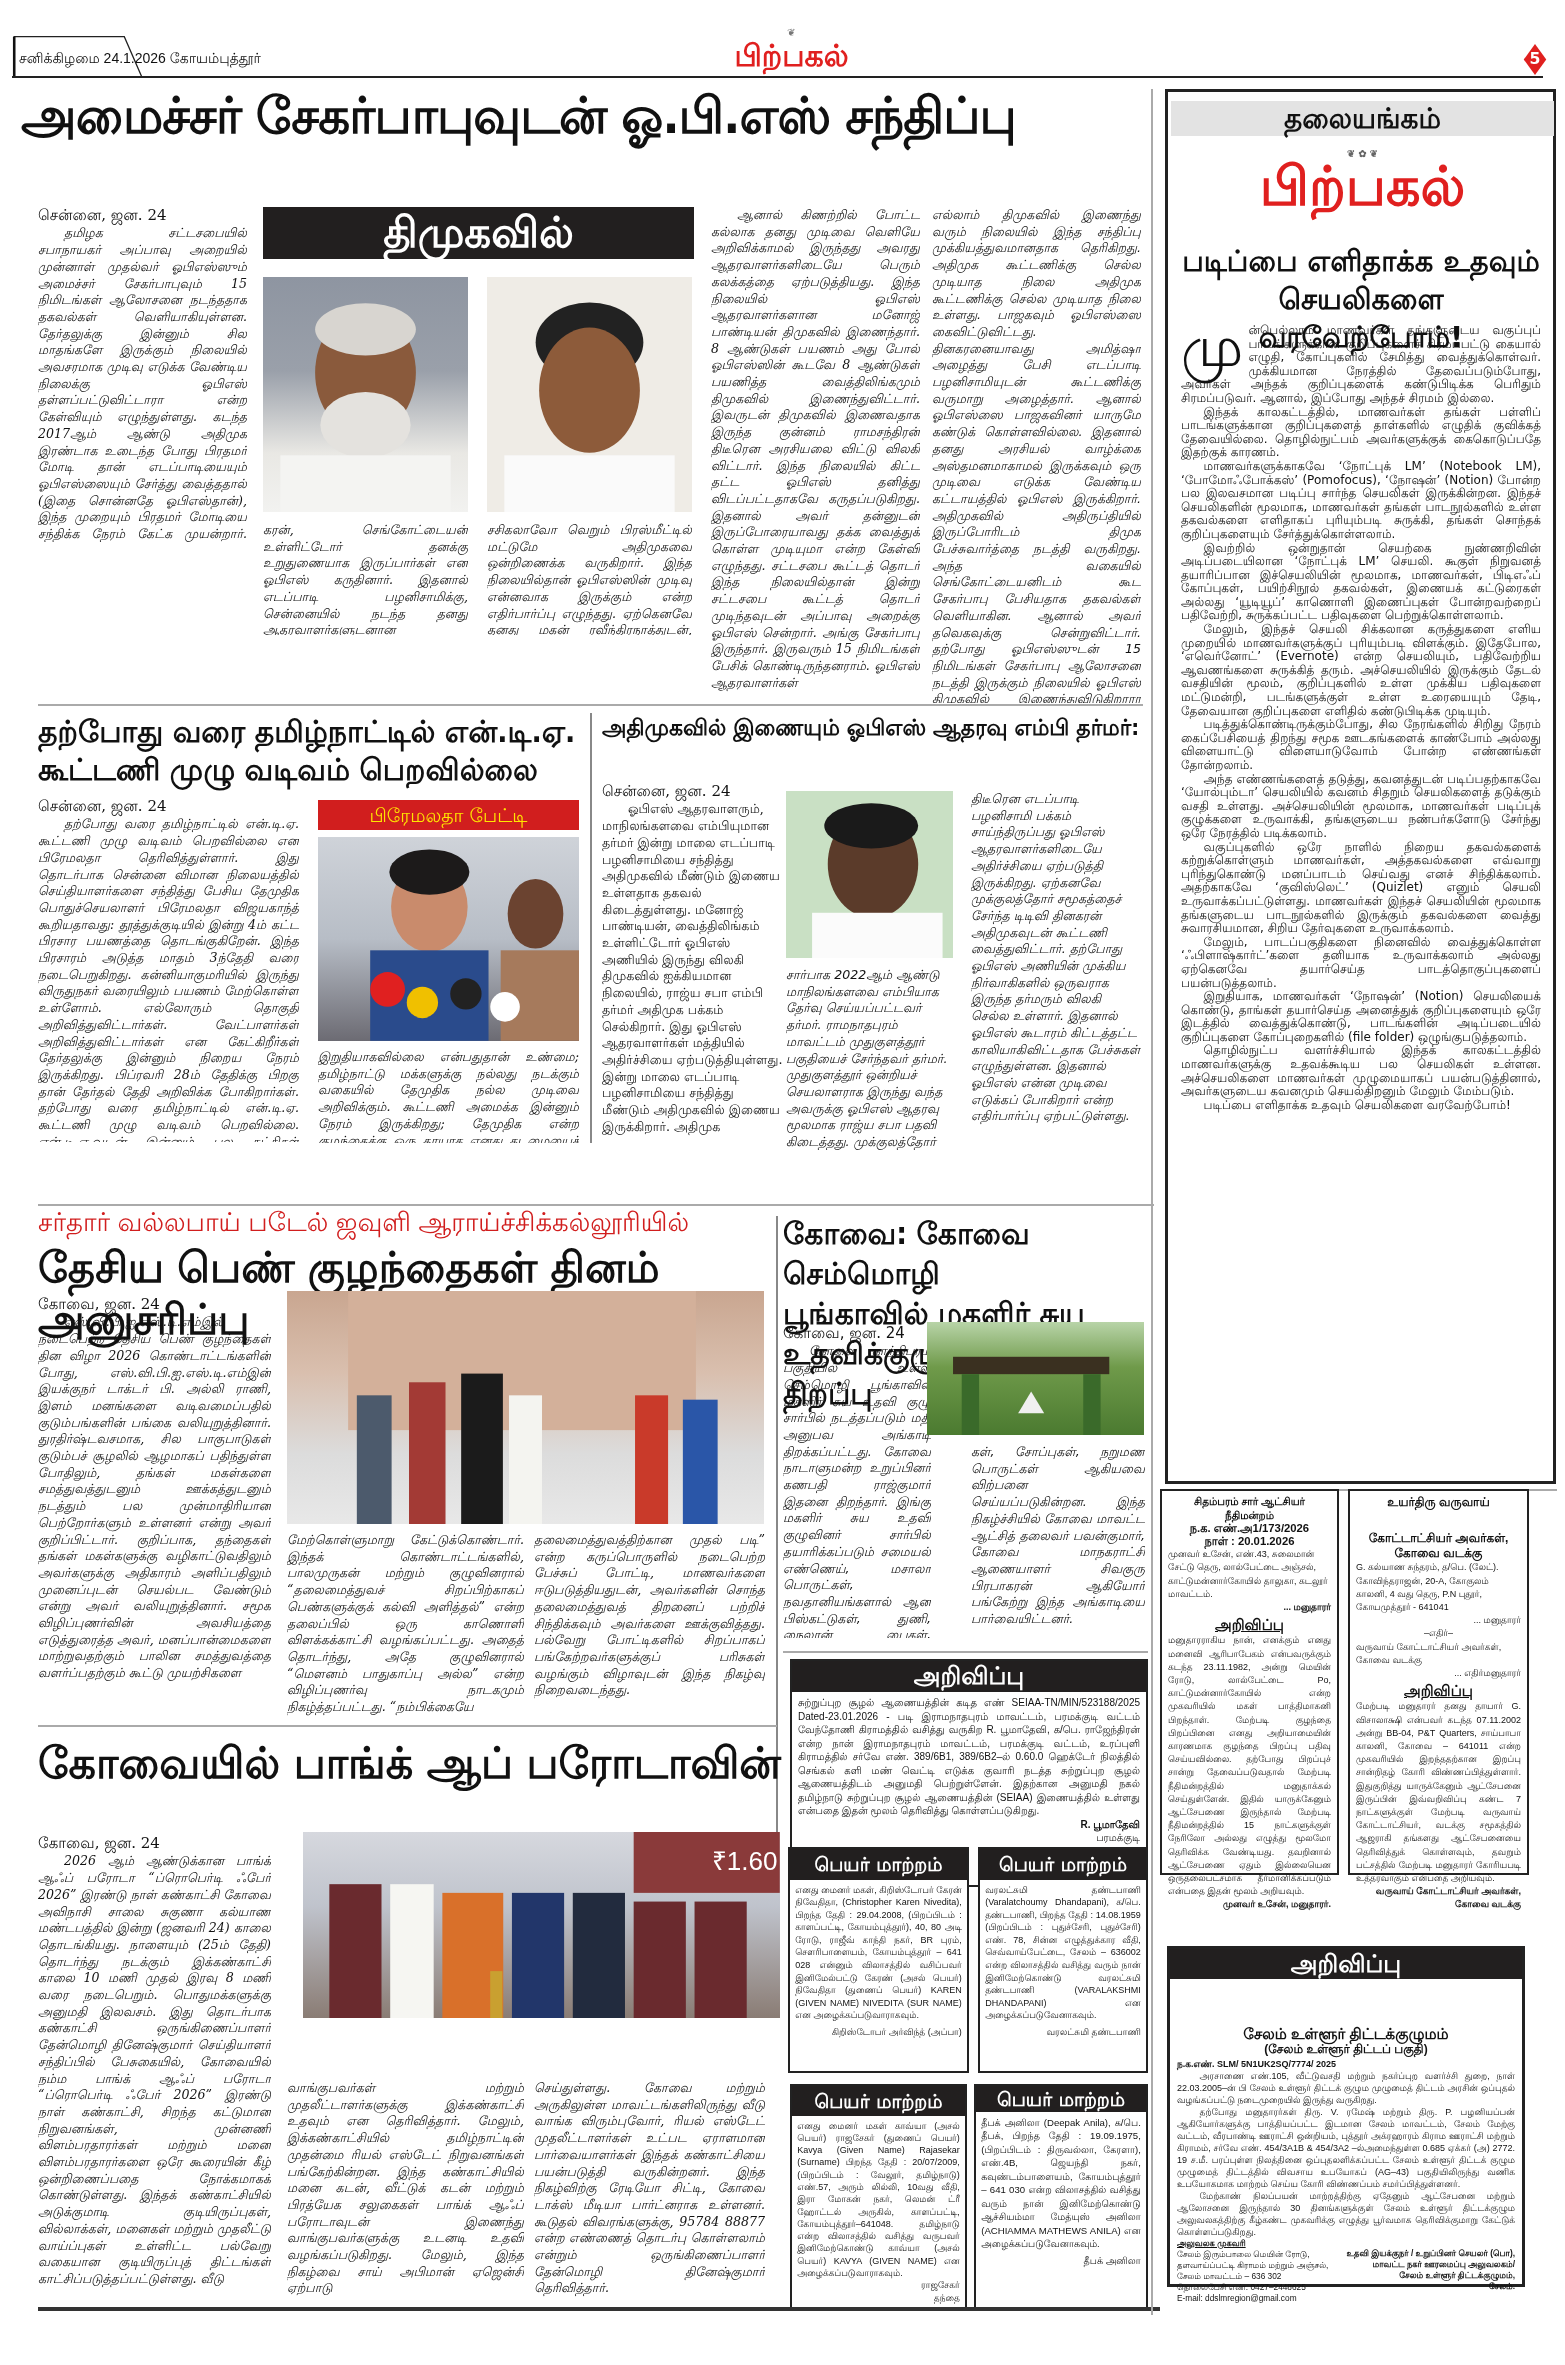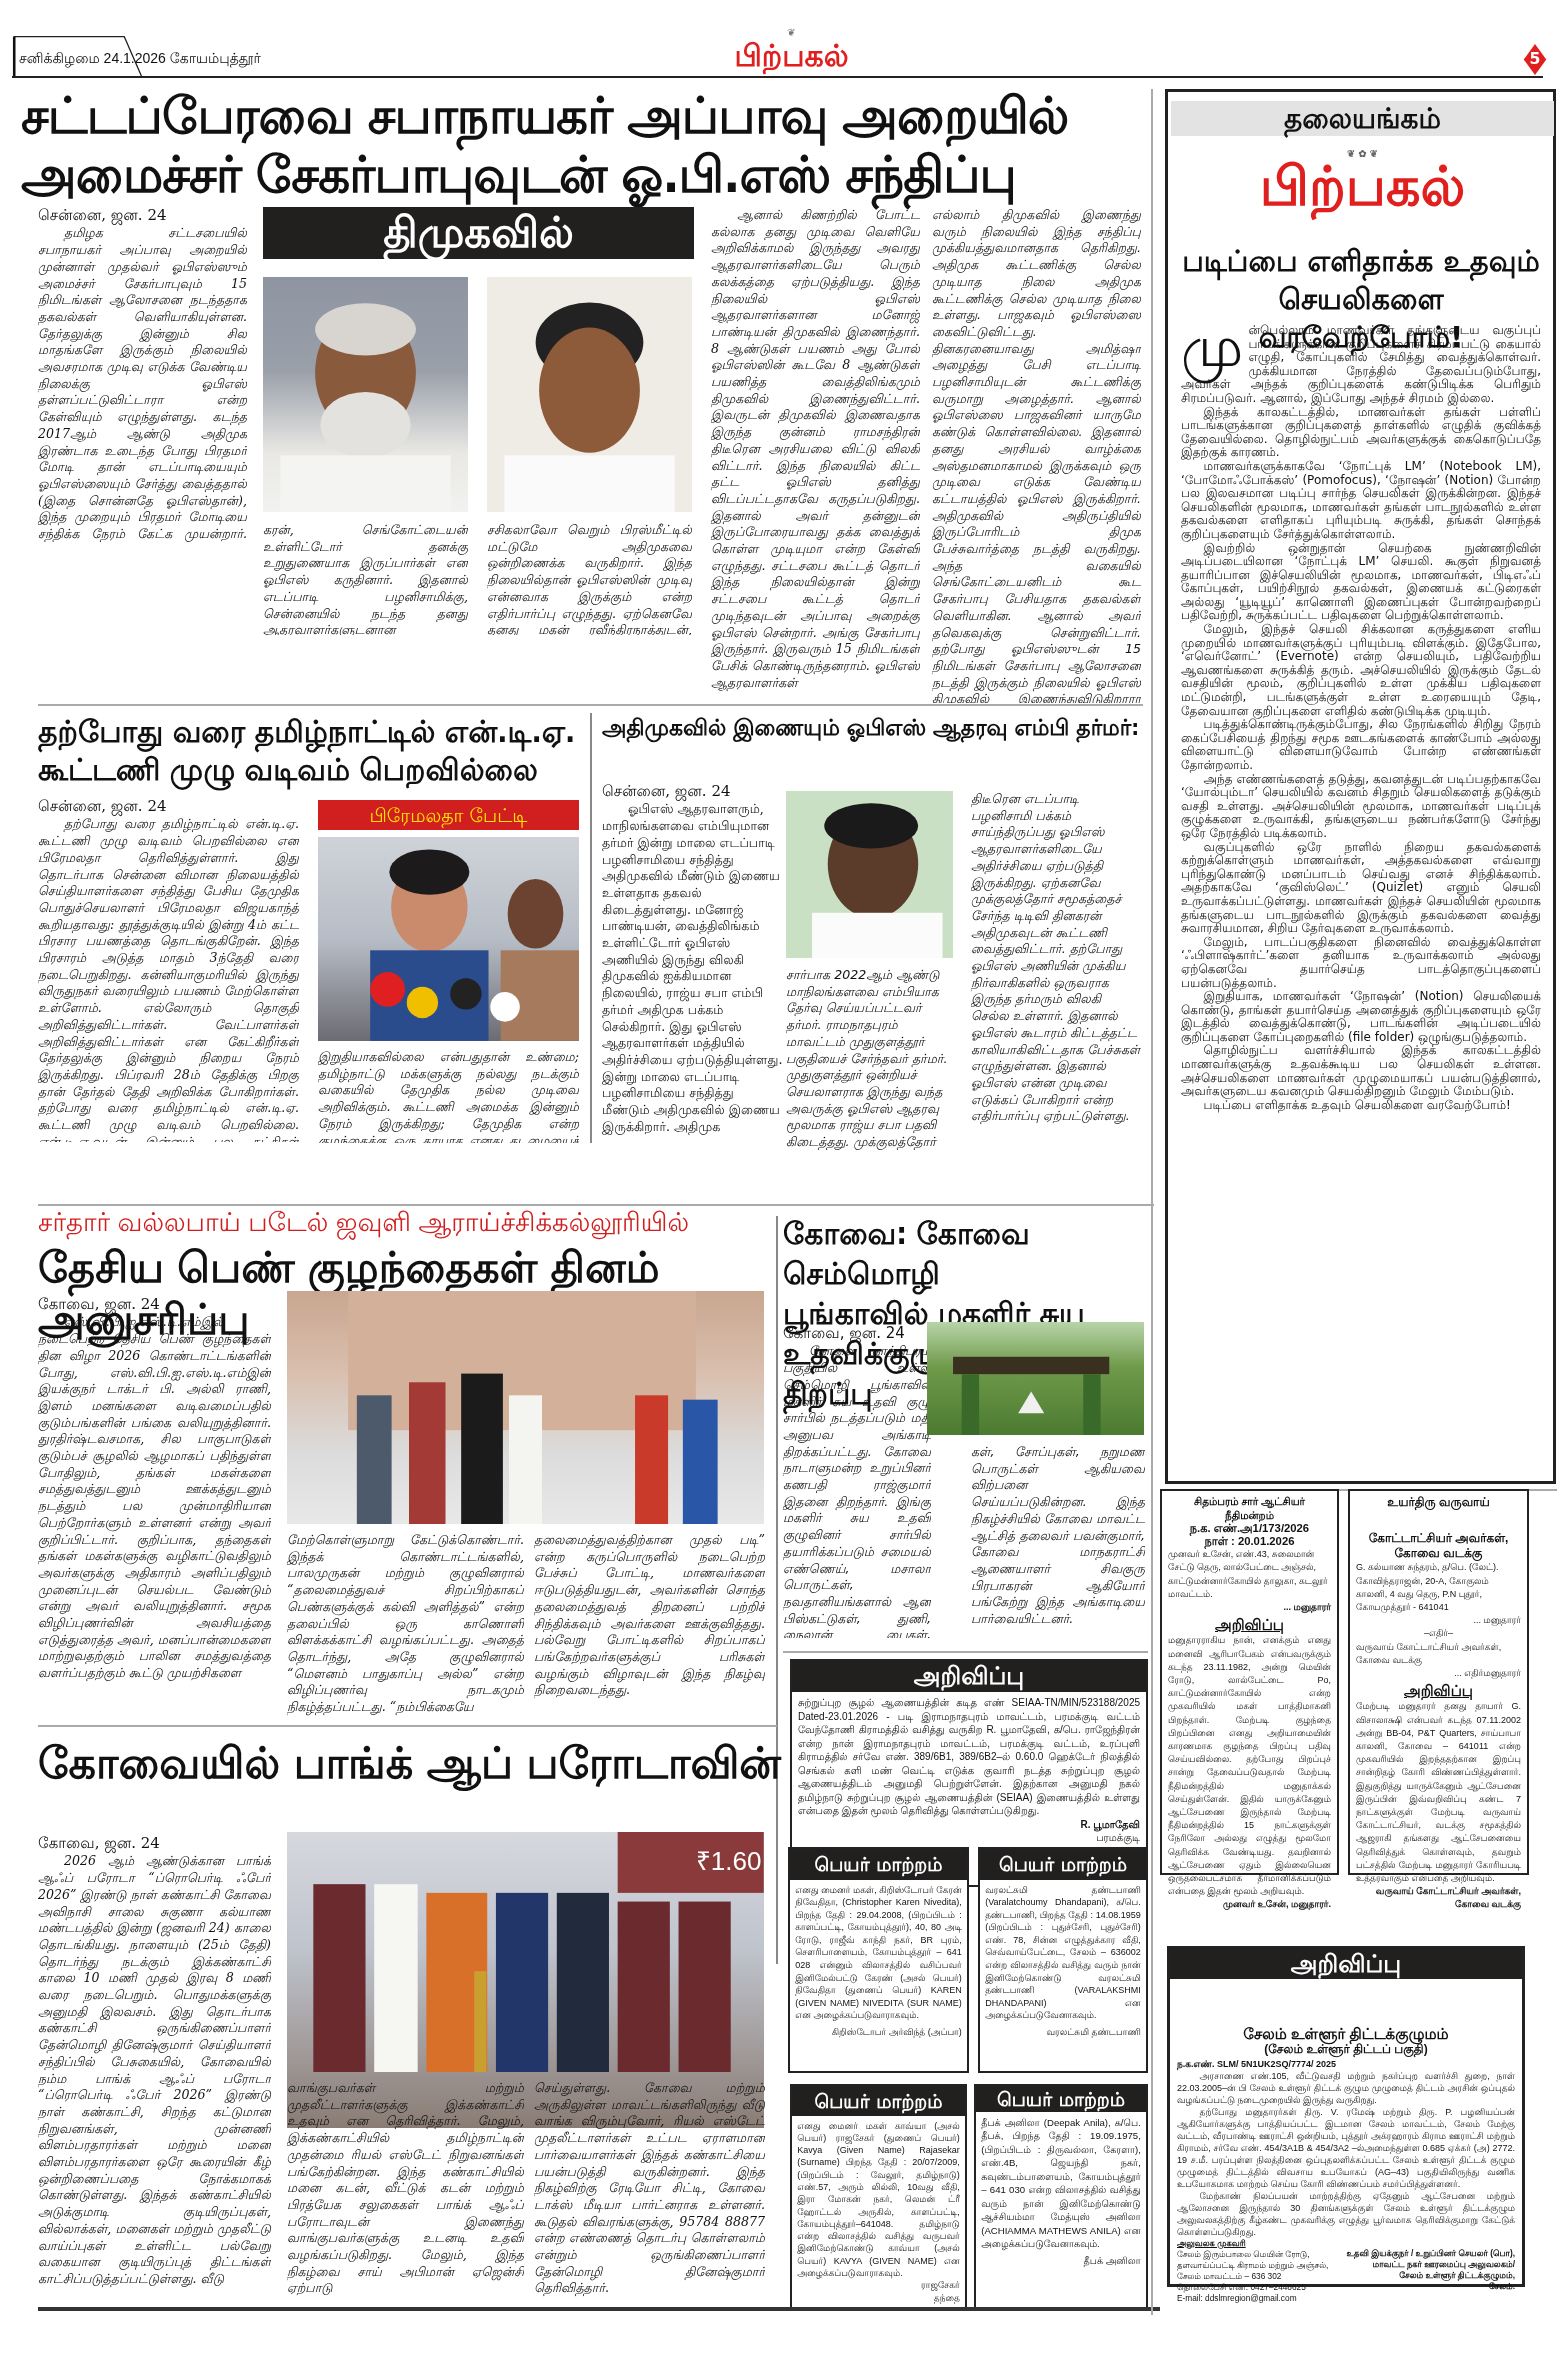--- a/index.html
+++ b/index.html
@@ -61,21 +61,20 @@
   <div class="abs page-num">
     <svg viewBox="0 0 30 40">
         <polygon points="15,2 28,20 15,38 2,20" fill="#e0201f"></polygon>
       </svg>
     <span>5</span>
   </div>
   <div class="abs mast-rule"></div>
 </div>
 
 <div class="abs hl-main">
-  <div>சட்டப்பேரவை சபாநாயகர் அப்பாவு அறையில்</div>
   <div>அமைச்சர் சேகர்பாபுவுடன் ஓ.பி.எஸ் சந்திப்பு</div>
 </div>
 
 <div class="abs col-text" style="left:38px;top:207px;width:209px;height:335px;overflow:hidden;">
   <span class="dl">சென்னை, ஜன. 24</span>
   <p>தமிழக சட்டசபையில் சபாநாயகர் அப்பாவு அறையில் முன்னாள் முதல்வர் ஓபிஎஸ்ஸும் அமைச்சர் சேகர்பாபுவும் 15 நிமிடங்கள் ஆலோசனை நடந்ததாக தகவல்கள் வெளியாகியுள்ளன. தேர்தலுக்கு இன்னும் சில மாதங்களே இருக்கும் நிலையில் அவசரமாக முடிவு எடுக்க வேண்டிய நிலைக்கு ஓபிஎஸ் தள்ளப்பட்டுவிட்டாரா என்ற கேள்வியும் எழுந்துள்ளது. கடந்த 2017ஆம் ஆண்டு அதிமுக இரண்டாக உடைந்த போது பிரதமர் மோடி தான் எடப்பாடியையும் ஓபிஎஸ்ஸையும் சேர்த்து வைத்ததால் (இதை சொன்னதே ஓபிஎஸ்தான்), இந்த முறையும் பிரதமர் மோடியை சந்திக்க நேரம் கேட்க முயன்றார். ஆனால் தமிழக பாஜக தலைவர் நயினார் நாகேந்திரன், ஓபிஎஸ்ஸின் போனை கூட எடுக்காமல் புறக்கணித்தார். இதனால் மிகவும் வேதனையுடன் என்டிஏ கூட்டணியில் இருந்து வந்துவிட்டார். பிறகு அதிமுகவை கைப்பற்றுவதற்கு டிடிவி தின</p>
 </div>
 
 <div class="abs black-banner" style="left:263px;top:207px;width:431px;height:52px;line-height:52px;">திமுகவில் இணைவாரா?</div>
 
@@ -251,21 +250,21 @@
 </div>
 
 <div class="abs hrule" style="left:38px;top:1725px;width:739px;"></div>
 <div class="abs sub-hl" style="left:38px;top:1731px;width:748px;font-size:43px;line-height:64px;">
   <div>கோவையில் பாங்க் ஆப் பரோடாவின்</div>
 </div>
 <div class="abs col-text" style="left:38px;top:1835px;width:233px;height:487px;overflow:hidden;">
   <span class="dl">கோவை, ஜன. 24</span>
   <p>2026 ஆம் ஆண்டுக்கான பாங்க் ஆஃப் பரோடா “ப்ரொபெர்டி ஃபேர் 2026” இரண்டு நாள் கண்காட்சி கோவை அவிநாசி சாலை சுகுணா கல்யாண மண்டபத்தில் இன்று (ஜனவரி 24) காலை தொடங்கியது. நாளையும் (25ம் தேதி) தொடர்ந்து நடக்கும் இக்கண்காட்சி காலை 10 மணி முதல் இரவு 8 மணி வரை நடைபெறும். பொதுமக்களுக்கு அனுமதி இலவசம். இது தொடர்பாக கண்காட்சி ஒருங்கிணைப்பாளர் தேன்மொழி தினேஷ்குமார் செய்தியாளர் சந்திப்பில் பேசுகையில், கோவையில் நம்ம பாங்க் ஆஃப் பரோடா “ப்ரொபெர்டி ஃபேர் 2026” இரண்டு நாள் கண்காட்சி, சிறந்த கட்டுமான நிறுவனங்கள், முன்னணி விளம்பரதாரர்கள் மற்றும் மனை விளம்பரதாரர்களை ஒரே கூரையின் கீழ் ஒன்றிணைப்பதை நோக்கமாகக் கொண்டுள்ளது. இந்தக் கண்காட்சியில் அடுக்குமாடி குடியிருப்புகள், வில்லாக்கள், மனைகள் மற்றும் முதலீட்டு வாய்ப்புகள் உள்ளிட்ட பல்வேறு வகையான குடியிருப்புத் திட்டங்கள் காட்சிப்படுத்தப்பட்டுள்ளது. வீடு</p>
 </div>
-<div class="abs photo" style="left:287px;top:1832px;width:477px;height:296px;background:linear-gradient(180deg,#d6d8de 0%,#bfc3cc 40%,#8a7c74 100%);">
+<div class="abs photo" style="left:303px;top:1832px;width:477px;height:186px;background:linear-gradient(180deg,#d6d8de 0%,#bfc3cc 40%,#8a7c74 100%);">
   <svg width="477" height="240" viewBox="0 0 548 276">
       <rect x="380" y="0" width="168" height="70" fill="#8a3a3a"></rect>
       <text x="470" y="44" font-size="30" fill="#fff" font-family="Liberation Sans, sans-serif">₹1.60</text>
       <rect x="30" y="60" width="60" height="216" fill="#6a2a2e"></rect>
       <rect x="100" y="60" width="50" height="216" fill="#f6f6f2"></rect>
       <rect x="160" y="70" width="70" height="206" fill="#d9702a"></rect>
       <rect x="240" y="70" width="60" height="206" fill="#22366a"></rect>
       <rect x="310" y="70" width="60" height="206" fill="#222b3e"></rect>
       <rect x="380" y="80" width="60" height="196" fill="#6a2a2e"></rect>
       <rect x="450" y="80" width="60" height="196" fill="#6a2a2e"></rect>

